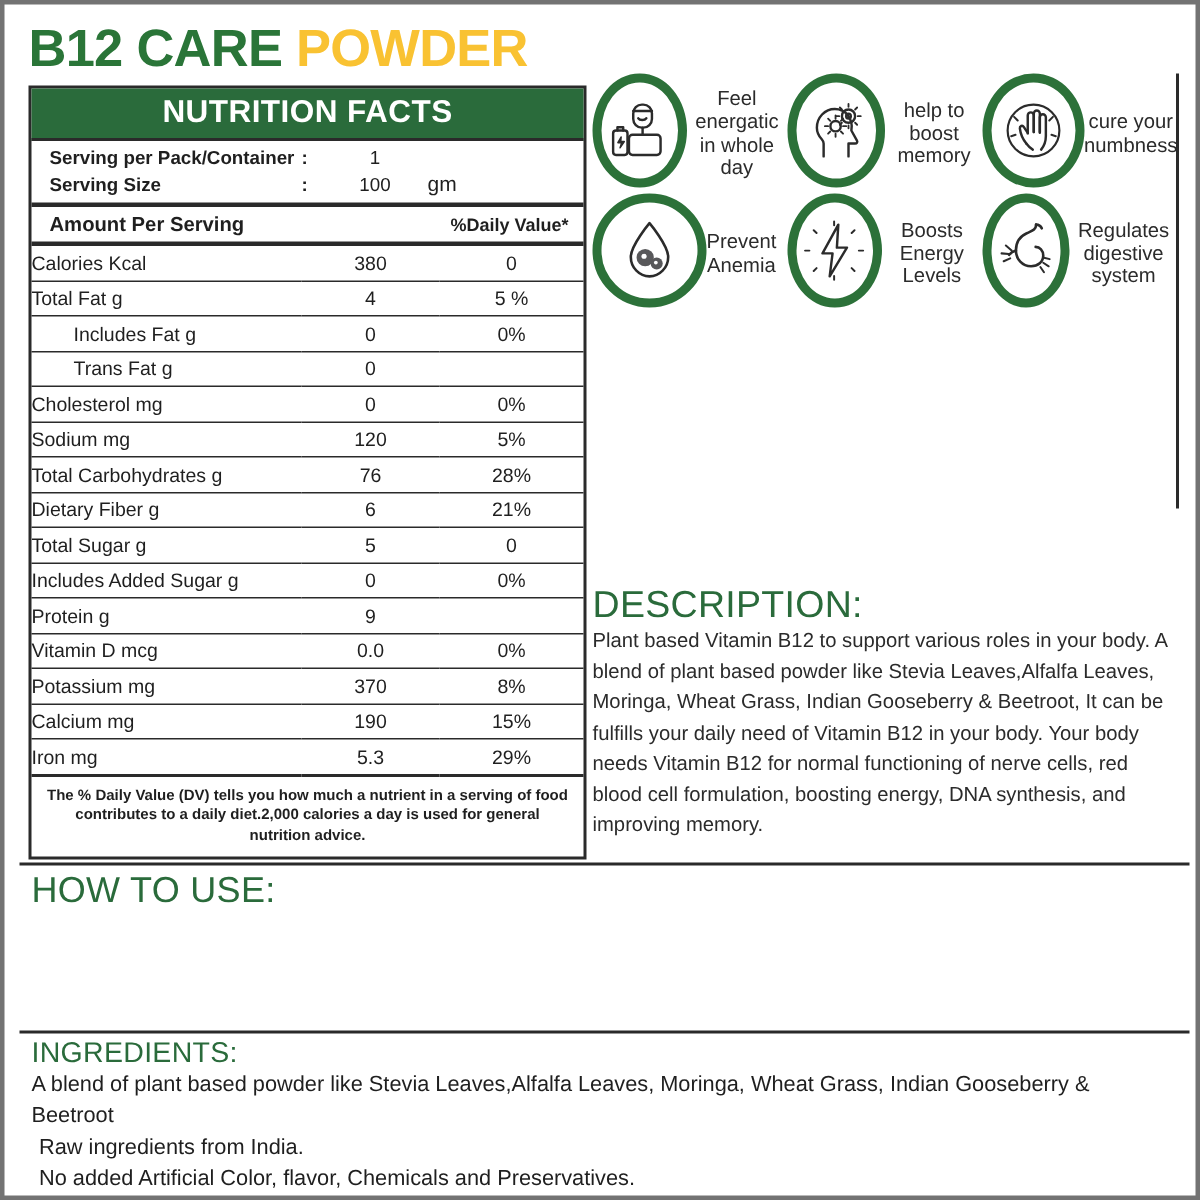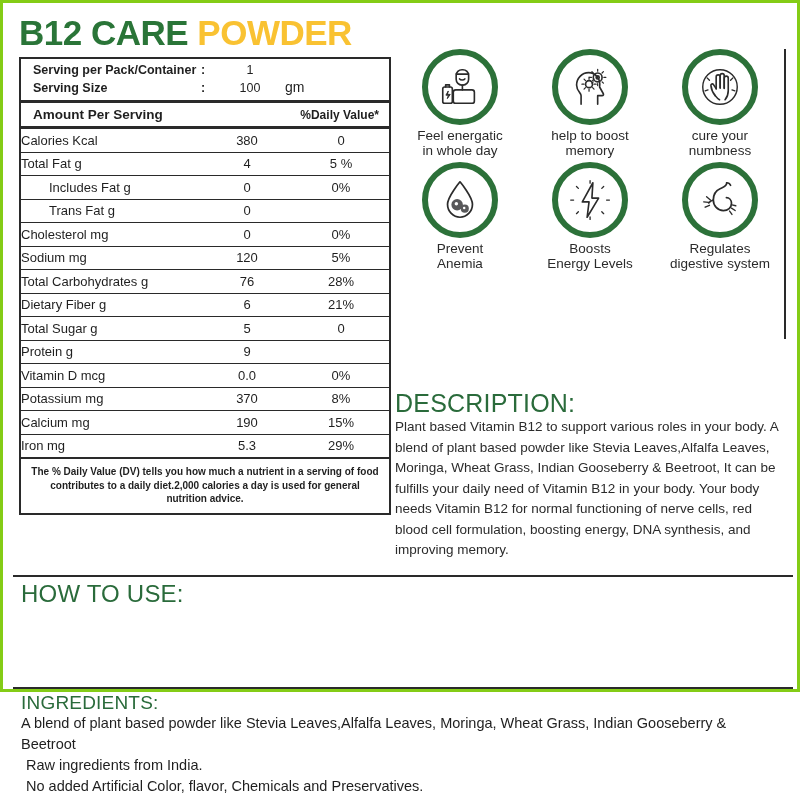--- a/index.html
+++ b/index.html
@@ -5,23 +5,23 @@
   html,body{margin:0;padding:0;}
   body{
     width:800px;height:800px;
     background:#ffffff;
     font-family:"Liberation Sans", sans-serif;
     -webkit-font-smoothing:antialiased;
     overflow:hidden;
   }
   .page{
     position:relative;
-    width:800px;height:692px;
+    width:800px;height:800px;
     box-sizing:border-box;
-    border:3px solid #84cc16;
+    border:3px solid #737373;
     background:#fff;
     padding-left:36px;
   }
 
   
   .title{
     position:absolute;left:16px;top:12px;
     font-size:35px;font-weight:bold;letter-spacing:-0.5px;
     line-height:1;white-space:nowrap;
   }
@@ -87,21 +87,21 @@
 
   
   .right{
     position:absolute;left:392px;top:46px;width:392px;
   }
   .benefits{
     display:flex;flex-wrap:wrap;
   }
   .benefit{
     width:130px;
-    display:flex;flex-direction:column;align-items:center;
+    display:flex;flex-direction:row;align-items:center;
     margin-bottom:4px;
   }
   .circle{
     width:76px;height:76px;border-radius:50%;
     border:6px solid #2C7139;
     box-sizing:border-box;
     display:flex;align-items:center;justify-content:center;
     background:#fff;
   }
   .circle svg{display:block;}
@@ -156,20 +156,21 @@
   .ingr p.i2{padding-left:5px;}
 </style>
 </head>
 <body>
 
 <div class="page">
 
   <div class="title"><span class="g">B12 CARE </span><span class="y">POWDER</span></div>
 
   <div class="nutri">
+    <div class="nutri-head">NUTRITION FACTS</div>
 
     <div class="serving-block">
       <div class="srow">
         <span class="lbl">Serving per Pack/Container</span>
         <span class="colon">:</span>
         <span class="val">1</span>
       </div>
       <div class="srow">
         <span class="lbl">Serving Size</span>
         <span class="colon">:</span>
@@ -224,20 +225,25 @@
             <td class="name">Dietary Fiber g</td>
             <td class="amt">6</td>
             <td class="pct">21%</td>
           </tr>
           <tr>
             <td class="name">Total Sugar g</td>
             <td class="amt">5</td>
             <td class="pct">0</td>
           </tr>
           <tr>
+            <td class="name">Includes Added Sugar g</td>
+            <td class="amt">0</td>
+            <td class="pct">0%</td>
+          </tr>
+          <tr>
             <td class="name">Protein g</td>
             <td class="amt">9</td>
             <td class="pct"></td>
           </tr>
           <tr>
             <td class="name">Vitamin D mcg</td>
             <td class="amt">0.0</td>
             <td class="pct">0%</td>
           </tr>
           <tr>

